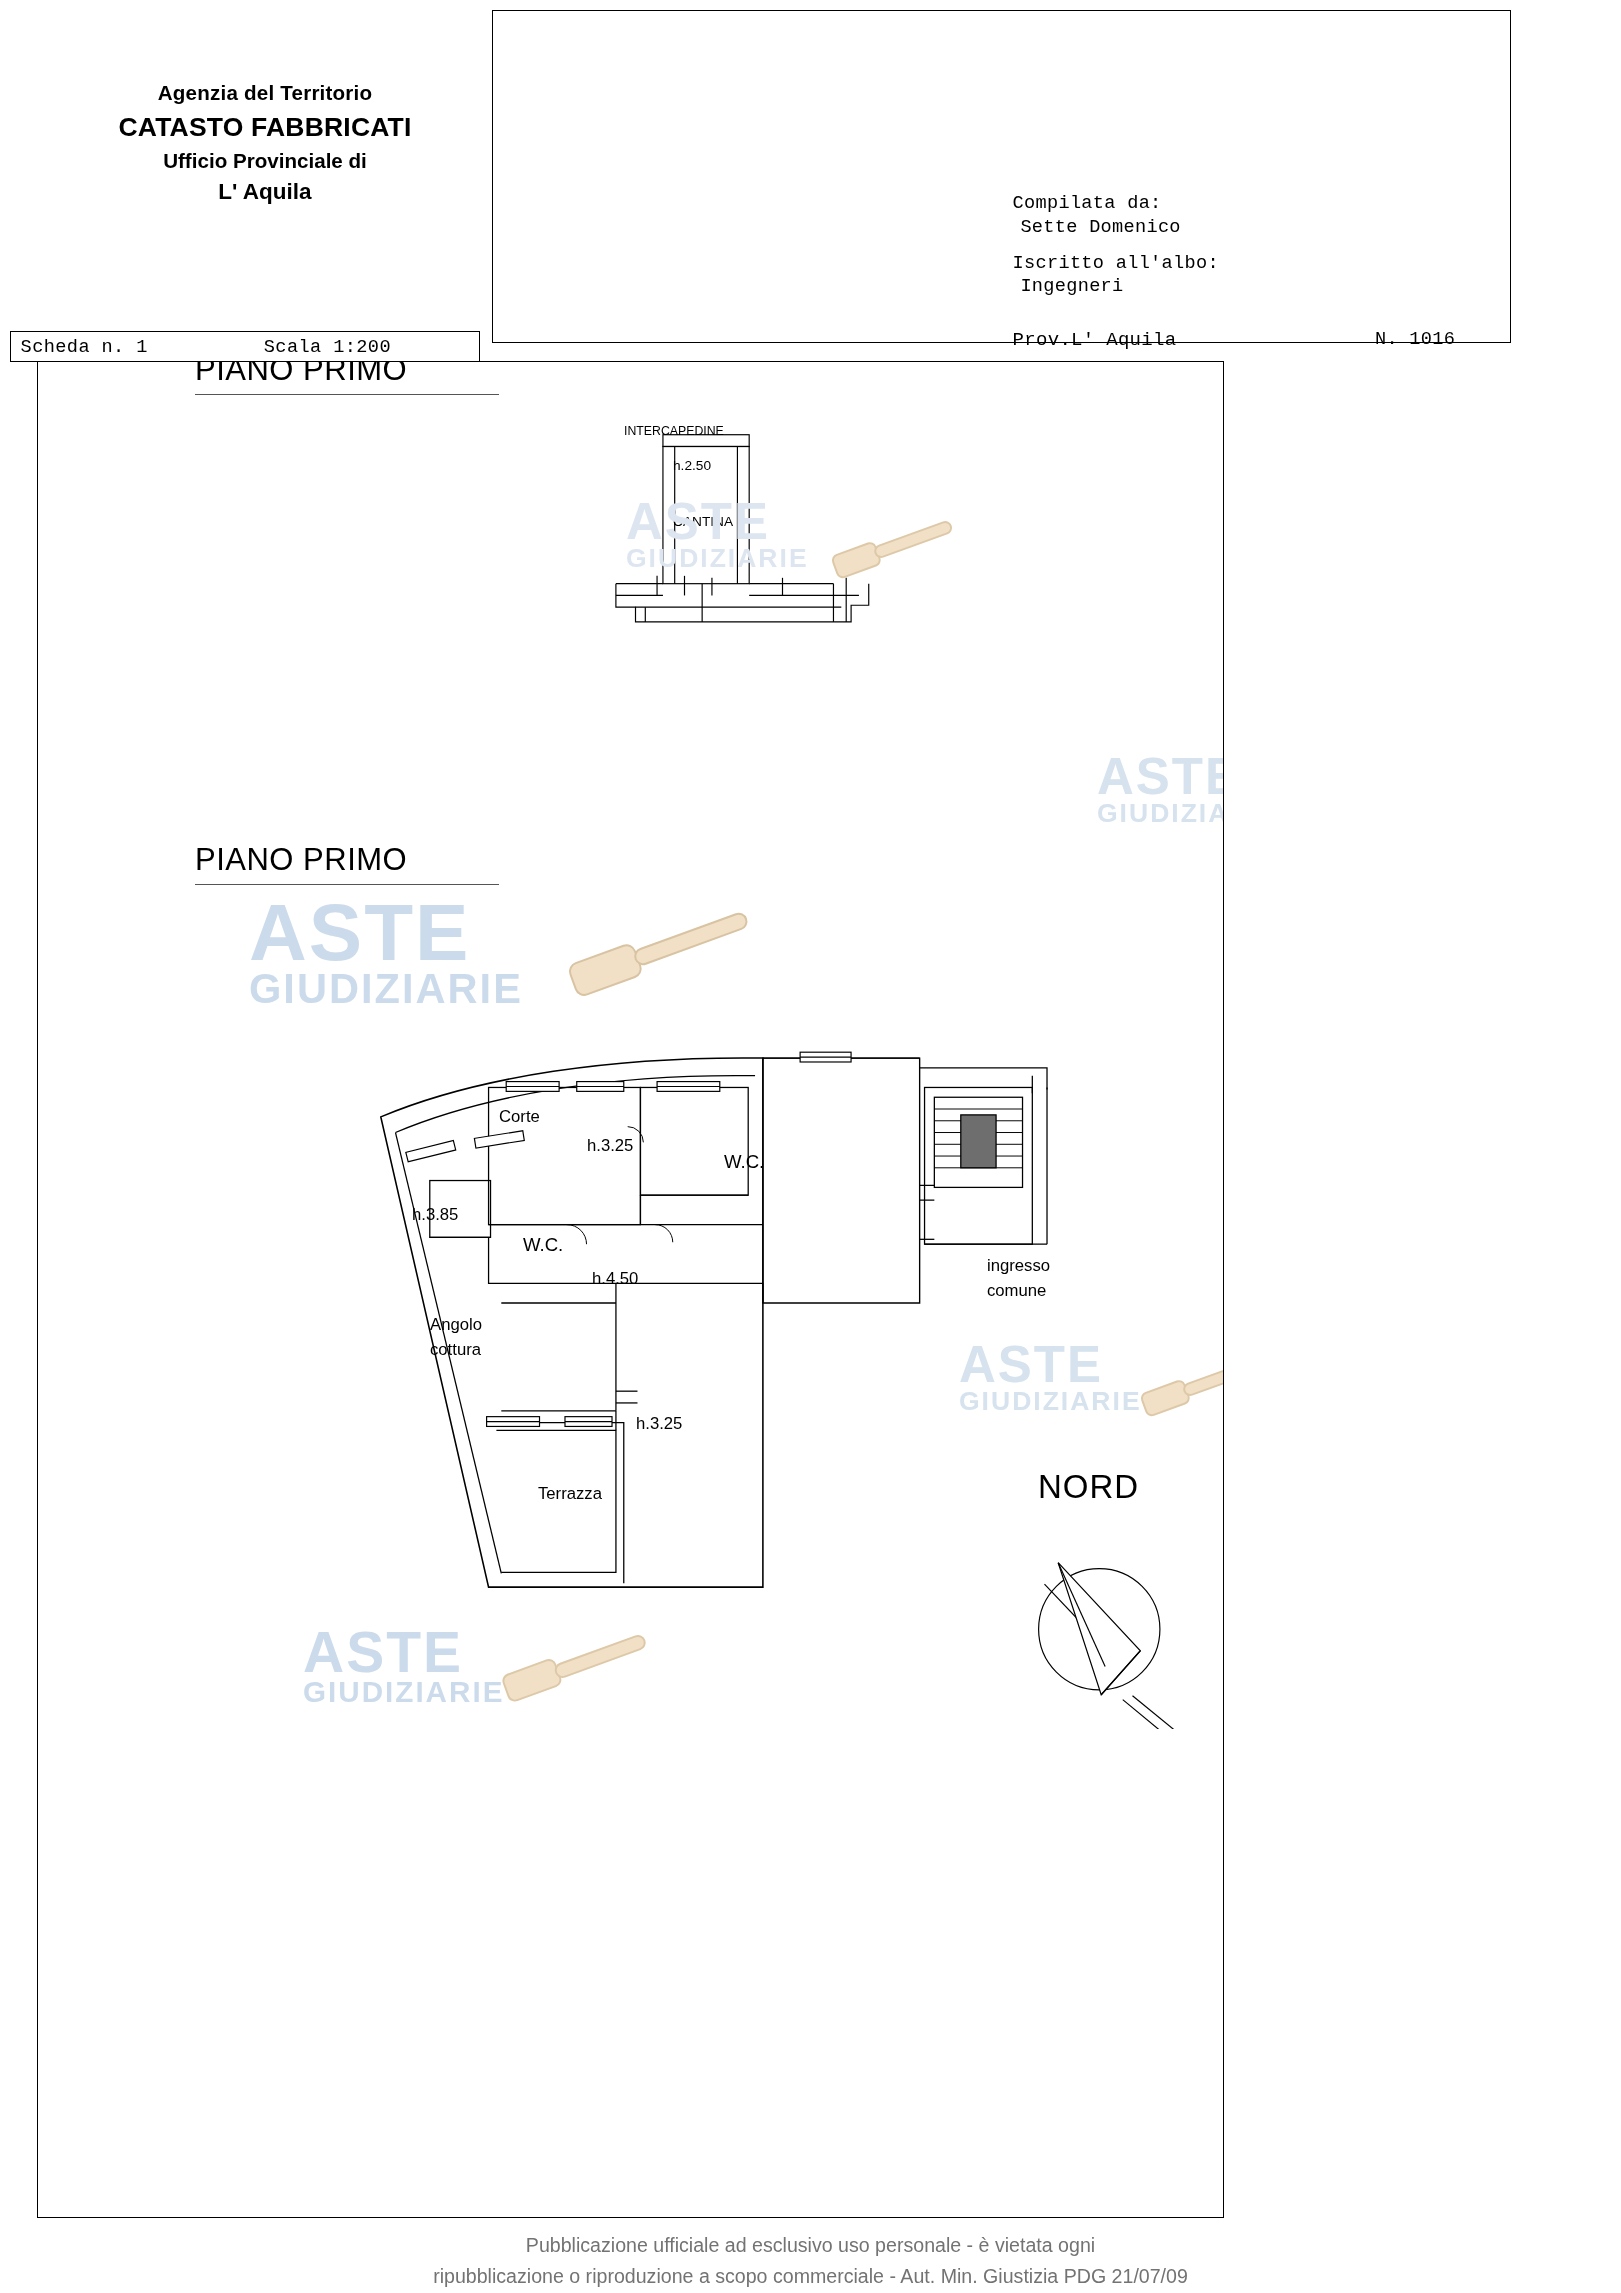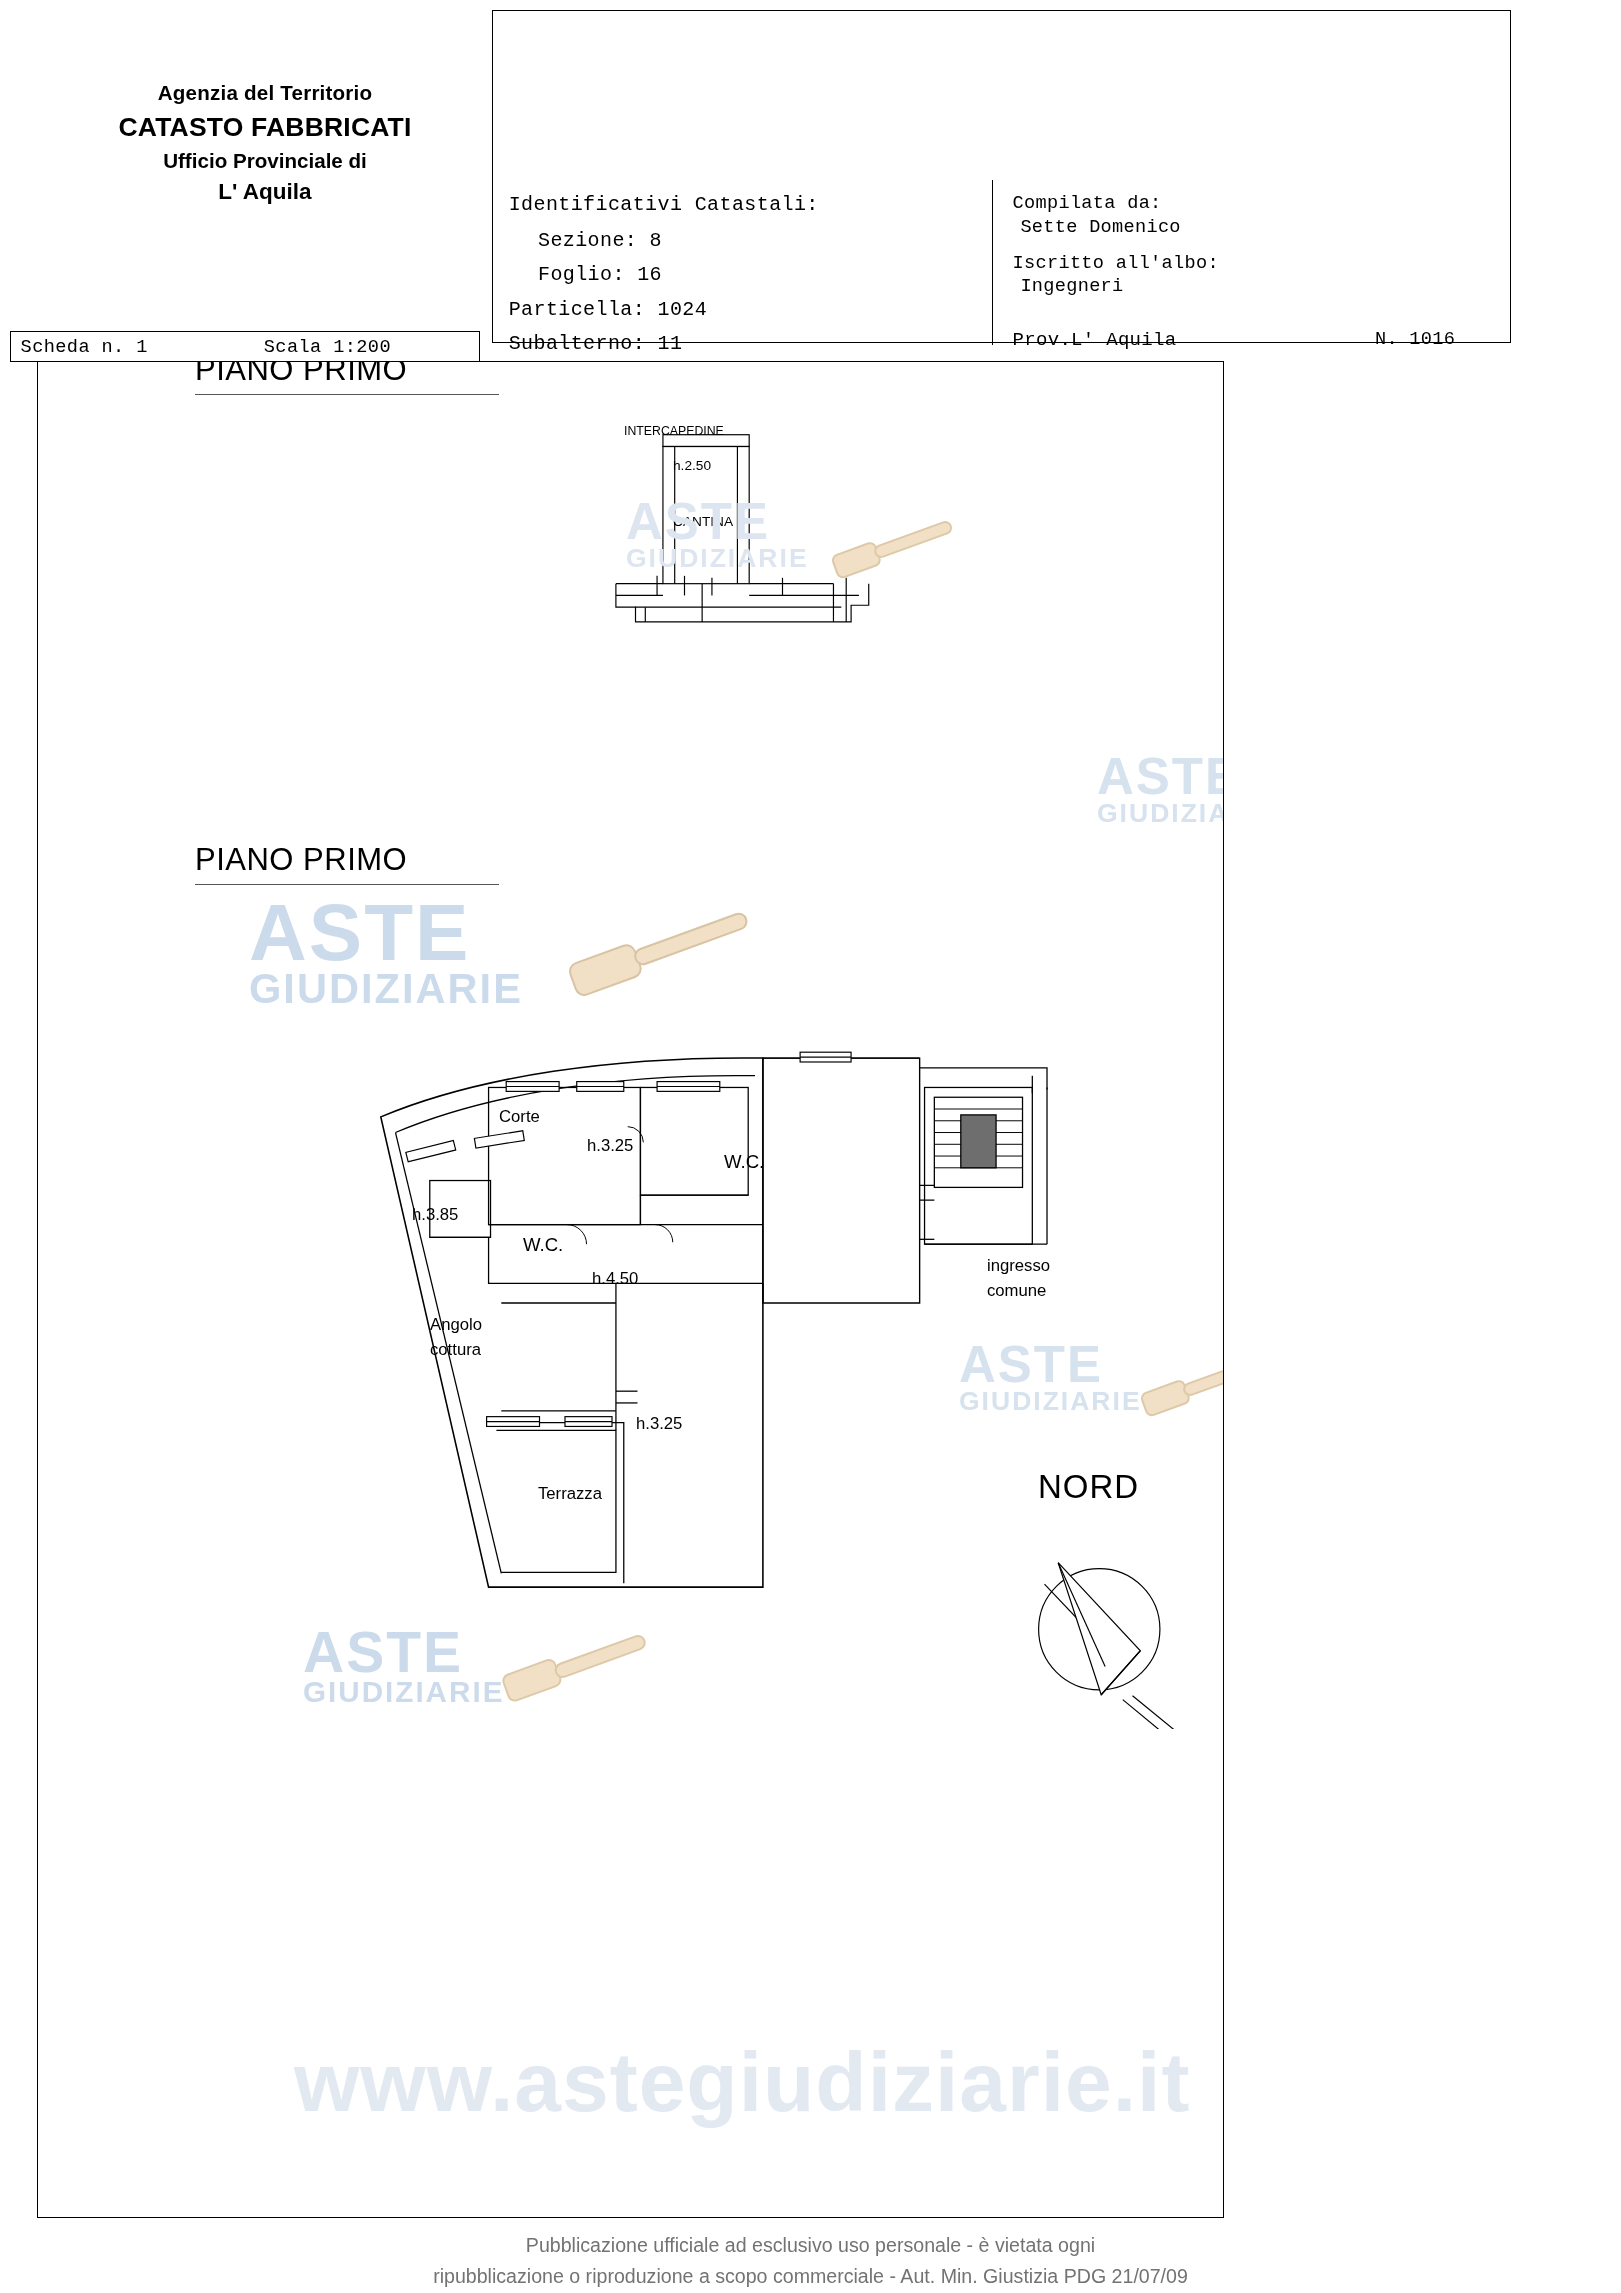--- a/index.html
+++ b/index.html
@@ -208,27 +208,20 @@
 <div class="page">
 
   <div class="agency-block">
     <div class="agency-line1">Agenzia del Territorio</div>
     <div class="agency-line2">CATASTO FABBRICATI</div>
     <div class="agency-line3">Ufficio Provinciale di</div>
     <div class="agency-line4">L' Aquila</div>
   </div>
 
   <div class="hdr-box">
-    <div class="hdr-left">
-      <div class="idt">Identificativi Catastali:</div>
-      <div class="sez">Sezione: 8</div>
-      <div class="fog">Foglio: 16</div>
-      <div class="par">Particella: 1024</div>
-      <div class="sub">Subalterno: 11</div>
-    </div>
     <div class="hdr-right">
       <div class="cmp-l">Compilata da:</div>
       <div class="cmp-n">Sette Domenico</div>
       <div class="isc-l">Iscritto all'albo:</div>
       <div class="isc-n">Ingegneri</div>
       <div class="prov">Prov.L' Aquila</div>
       <div class="provn">N. 1016</div>
     </div>
   </div>
 
@@ -430,21 +423,20 @@
     </div>
     <svg class="gavel" style="left:451px; top:1259px;" width="176" height="93" viewBox="0 0 180 95">
       <g transform="rotate(-20 90 47)">
         <rect x="14" y="30" width="56" height="28" rx="7" fill="#f1dfc6" stroke="#ddc9a8" stroke-width="2"></rect>
         <rect x="68" y="38" width="96" height="14" rx="7" fill="#f1dfc6" stroke="#ddc9a8" stroke-width="2"></rect>
       </g>
     </svg>
 
   </div>
 
-  <div class="wm-big">www.astegiudiziarie.it</div>
 
   <div class="footer">
     <div>Pubblicazione ufficiale ad esclusivo uso personale - è vietata ogni</div>
     <div>ripubblicazione o riproduzione a scopo commerciale - Aut. Min. Giustizia PDG 21/07/09</div>
   </div>
 
 </div>
 
 
 </body></html>

